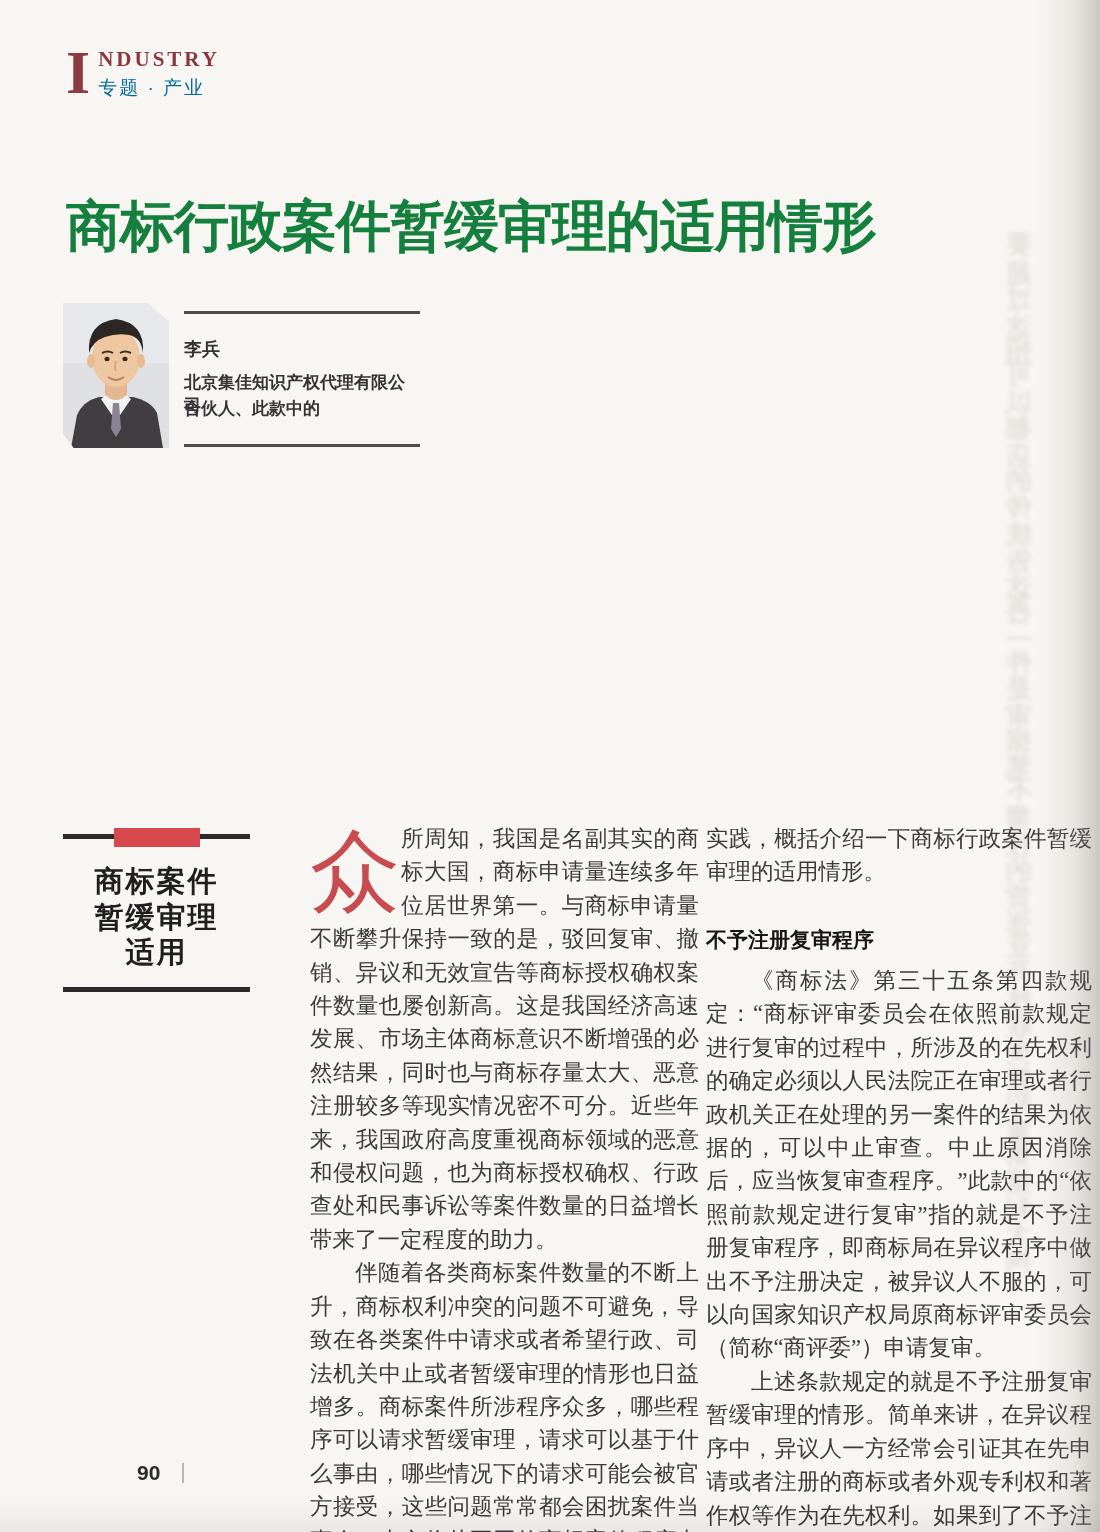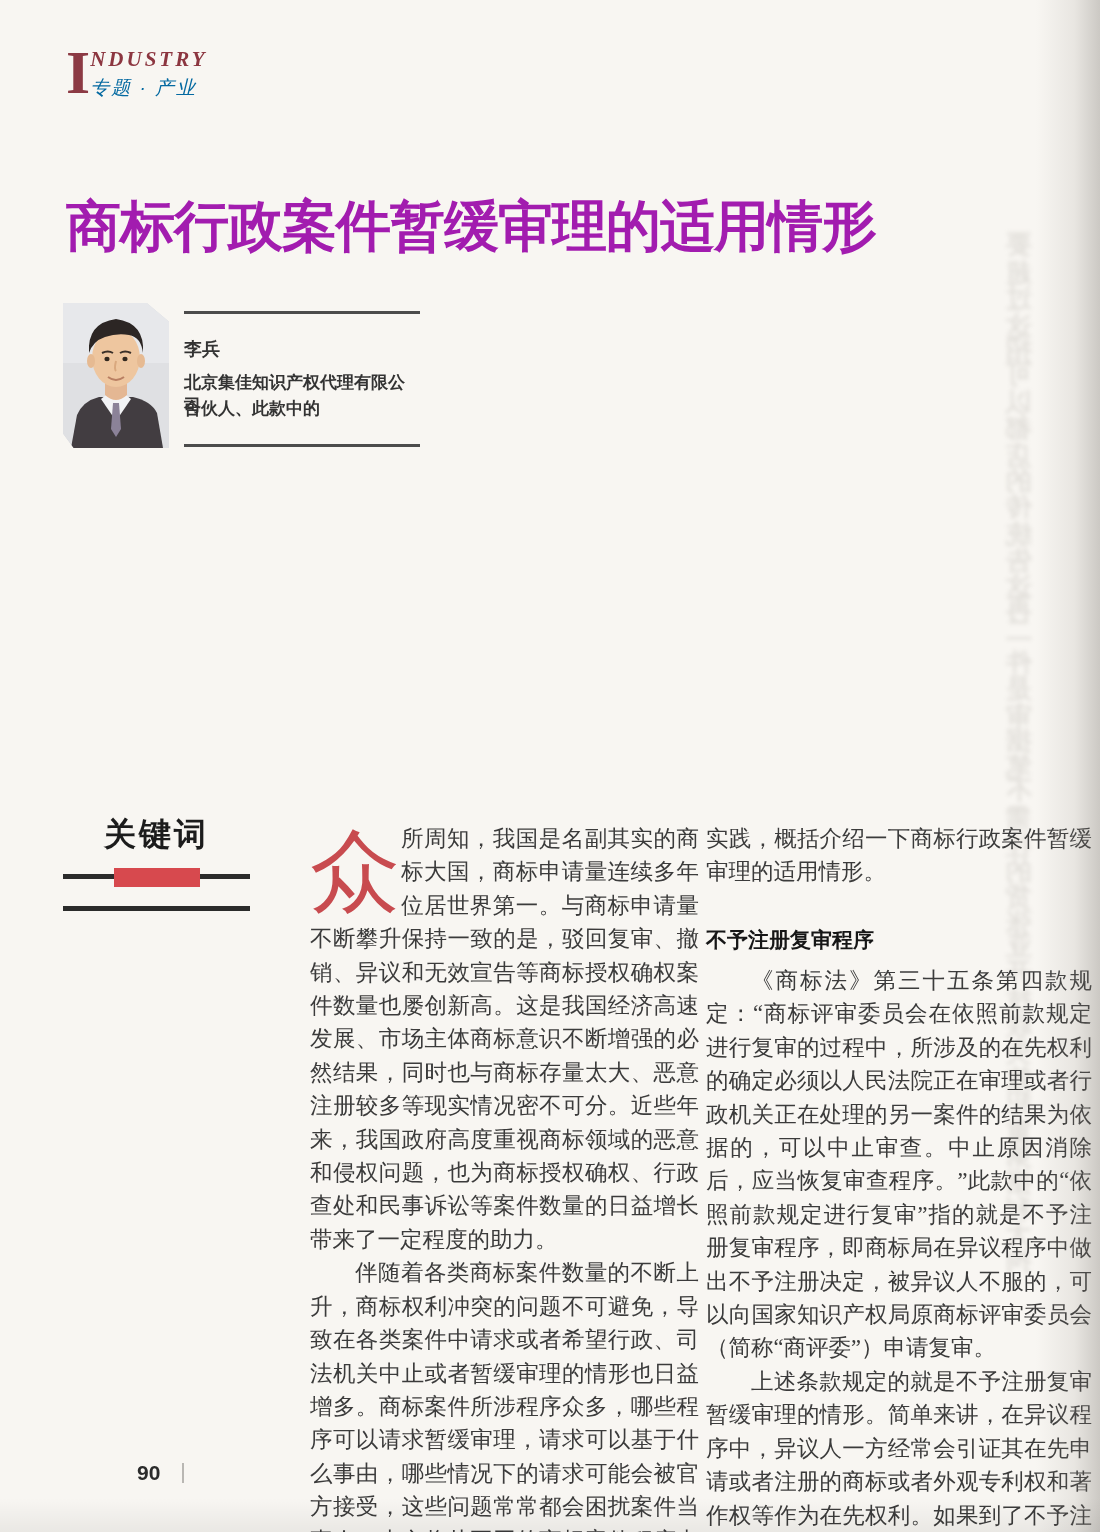--- a/index.html
+++ b/index.html
@@ -25,34 +25,34 @@
     font-family:"Liberation Sans","DejaVu Sans",sans-serif; font-weight:bold;
     font-size:26px; letter-spacing:26px; color:#8d8880; opacity:0.20;
     filter:blur(2px); transform:scaleX(-1);
   }
   
   .header { position:absolute; left:66px; top:44px; display:flex; align-items:flex-start; z-index:2; }
   .logo-i {
     font-family:"Liberation Serif","DejaVu Serif",serif; font-weight:bold;
     font-size:62px; line-height:0.92; color:#8c3a44;
   }
-  .logo-text { padding-top:3px;font-style:italic; }
+  .logo-text { margin-left:8px; padding-top:3px; }
   .logo-rest {
     font-family:"Liberation Serif","DejaVu Serif",serif;
     font-size:21px; letter-spacing:3px; color:#8c3640; font-weight:bold;
   }
   .logo-sub {
     margin-top:3px; font-family:"Liberation Sans","DejaVu Sans",sans-serif;
     font-size:19px; letter-spacing:2px; color:#0369a1;
   }
   
   .title {
     position:absolute; left:66px; top:192px; width:960px; z-index:2;
     font-family:"Liberation Sans","DejaVu Sans",sans-serif; font-weight:bold;
-    font-size:55px; letter-spacing:-1px; color:#a21caf; line-height:1.25;
+    font-size:55px; letter-spacing:-1px; color:#15803d; line-height:1.25;
   }
   
   .author-photo {
     position:absolute; left:63px; top:303px; width:106px; height:145px; z-index:2;
     clip-path:polygon(0 0, 79% 0, 100% 13%, 100% 100%, 10% 100%, 0 90%);
     background:linear-gradient(to bottom,#e3e4e7 0%,#d4d5d9 100%);
   }
   .author-info { position:absolute; left:184px; top:311px; width:236px; height:136px; z-index:2;
     font-family:"Liberation Sans","DejaVu Sans",sans-serif; }
   .author-rule-top { position:absolute; top:0; left:0; width:100%; height:3px; background:#4c4c4c; }
@@ -143,24 +143,28 @@
   </div>
   <div class="author-info">
     <div class="author-rule-top"></div>
     <div class="author-name">李兵</div>
     <div class="author-org">北京集佳知识产权代理有限公司</div>
     <div class="author-role">合伙人、此款中的</div>
     <div class="author-rule-bottom"></div>
   </div>
 
   <aside class="keywords">
-    <div class="kw-heading">关键词</div>
     <div class="kw-rule">
       <div class="kw-rule-line"></div>
       <div class="kw-accent"></div>
+    </div>
+    <div class="kw-items">
+      <div class="kw-item">商标案件</div>
+      <div class="kw-item">暂缓审理</div>
+      <div class="kw-item">适用</div>
     </div>
     <div class="kw-rule-bottom"></div>
   </aside>
 
   <div class="col col1">
     <p>
       <span class="dropcap">众</span><span>所周知，我国是名副其实的商标大国，商标申请量连续多年位居世界第一。与商标申请量不断攀升保持一致的是，驳回复审、撤销、异议和无效宣告等商标授权确权案件数量也屡创新高。这是我国经济高速发展、市场主体商标意识不断增强的必然结果，同时也与商标存量太大、恶意注册较多等现实情况密不可分。近些年来，我国政府高度重视商标领域的恶意和侵权问题，也为商标授权确权、行政查处和民事诉讼等案件数量的日益增长带来了一定程度的助力。</span>
     </p>
     <p class="indent">伴随着各类商标案件数量的不断上升，商标权利冲突的问题不可避免，导致在各类案件中请求或者希望行政、司法机关中止或者暂缓审理的情形也日益增多。商标案件所涉程序众多，哪些程序可以请求暂缓审理，请求可以基于什么事由，哪些情况下的请求可能会被官方接受，这些问题常常都会困扰案件当事人。本文将从不同的商标案件程序出发，结合法律规定、行政政策和商标</p>
   </div>

